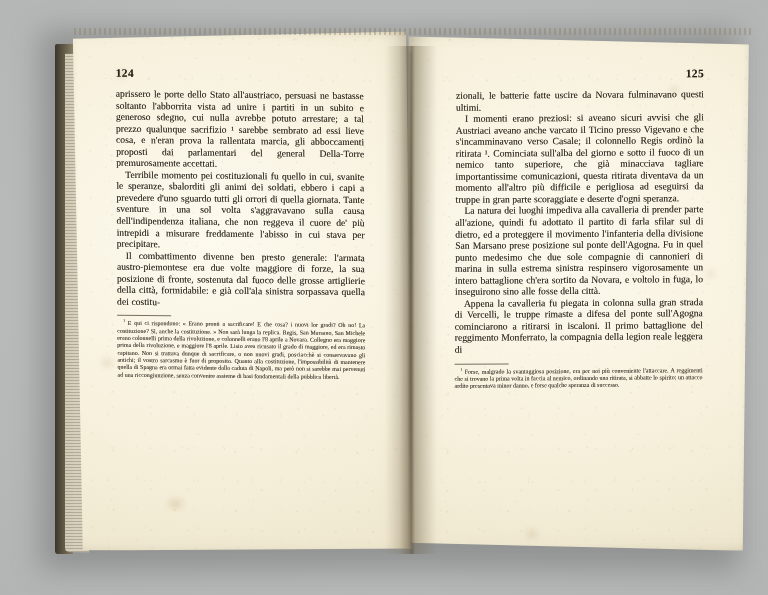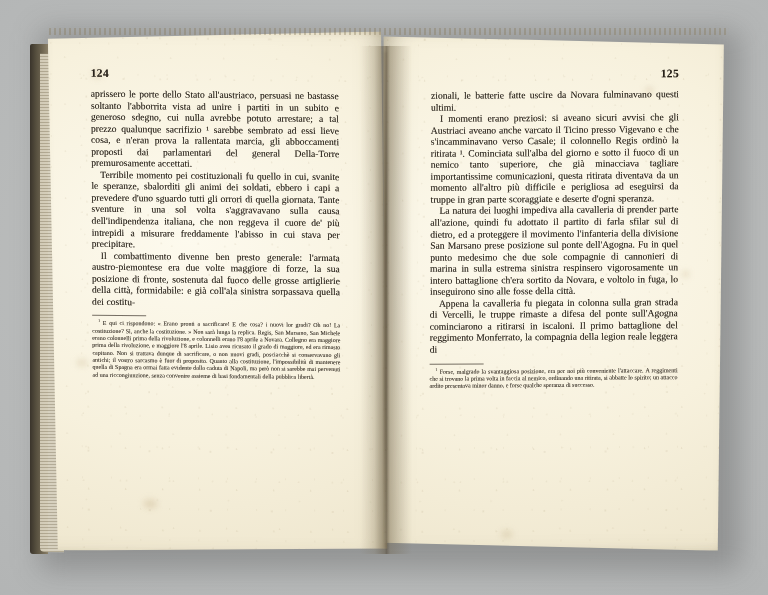--- a/index.html
+++ b/index.html
@@ -14,21 +14,21 @@
   }
   
   .book-shadow{
     position:absolute;left:40px;top:30px;width:700px;height:540px;
     background:rgba(60,60,60,0.30);
     filter:blur(14px);
     border-radius:6px;
   }
   
   .book{
-    position:absolute;left:38px;top:30px;width:690px;height:535px;
+    position:absolute;left:63px;top:30px;width:690px;height:535px;
   }
   
   .cover-left{
     position:absolute;left:-8px;top:14px;width:18px;height:510px;
     background:linear-gradient(90deg,#3a342b 0%,#57503f 35%,#6d6450 65%,#8b8068 100%);
     border-radius:2px 0 0 3px;
     transform:skewY(0.6deg);
   }
   
   .page-block-left{

